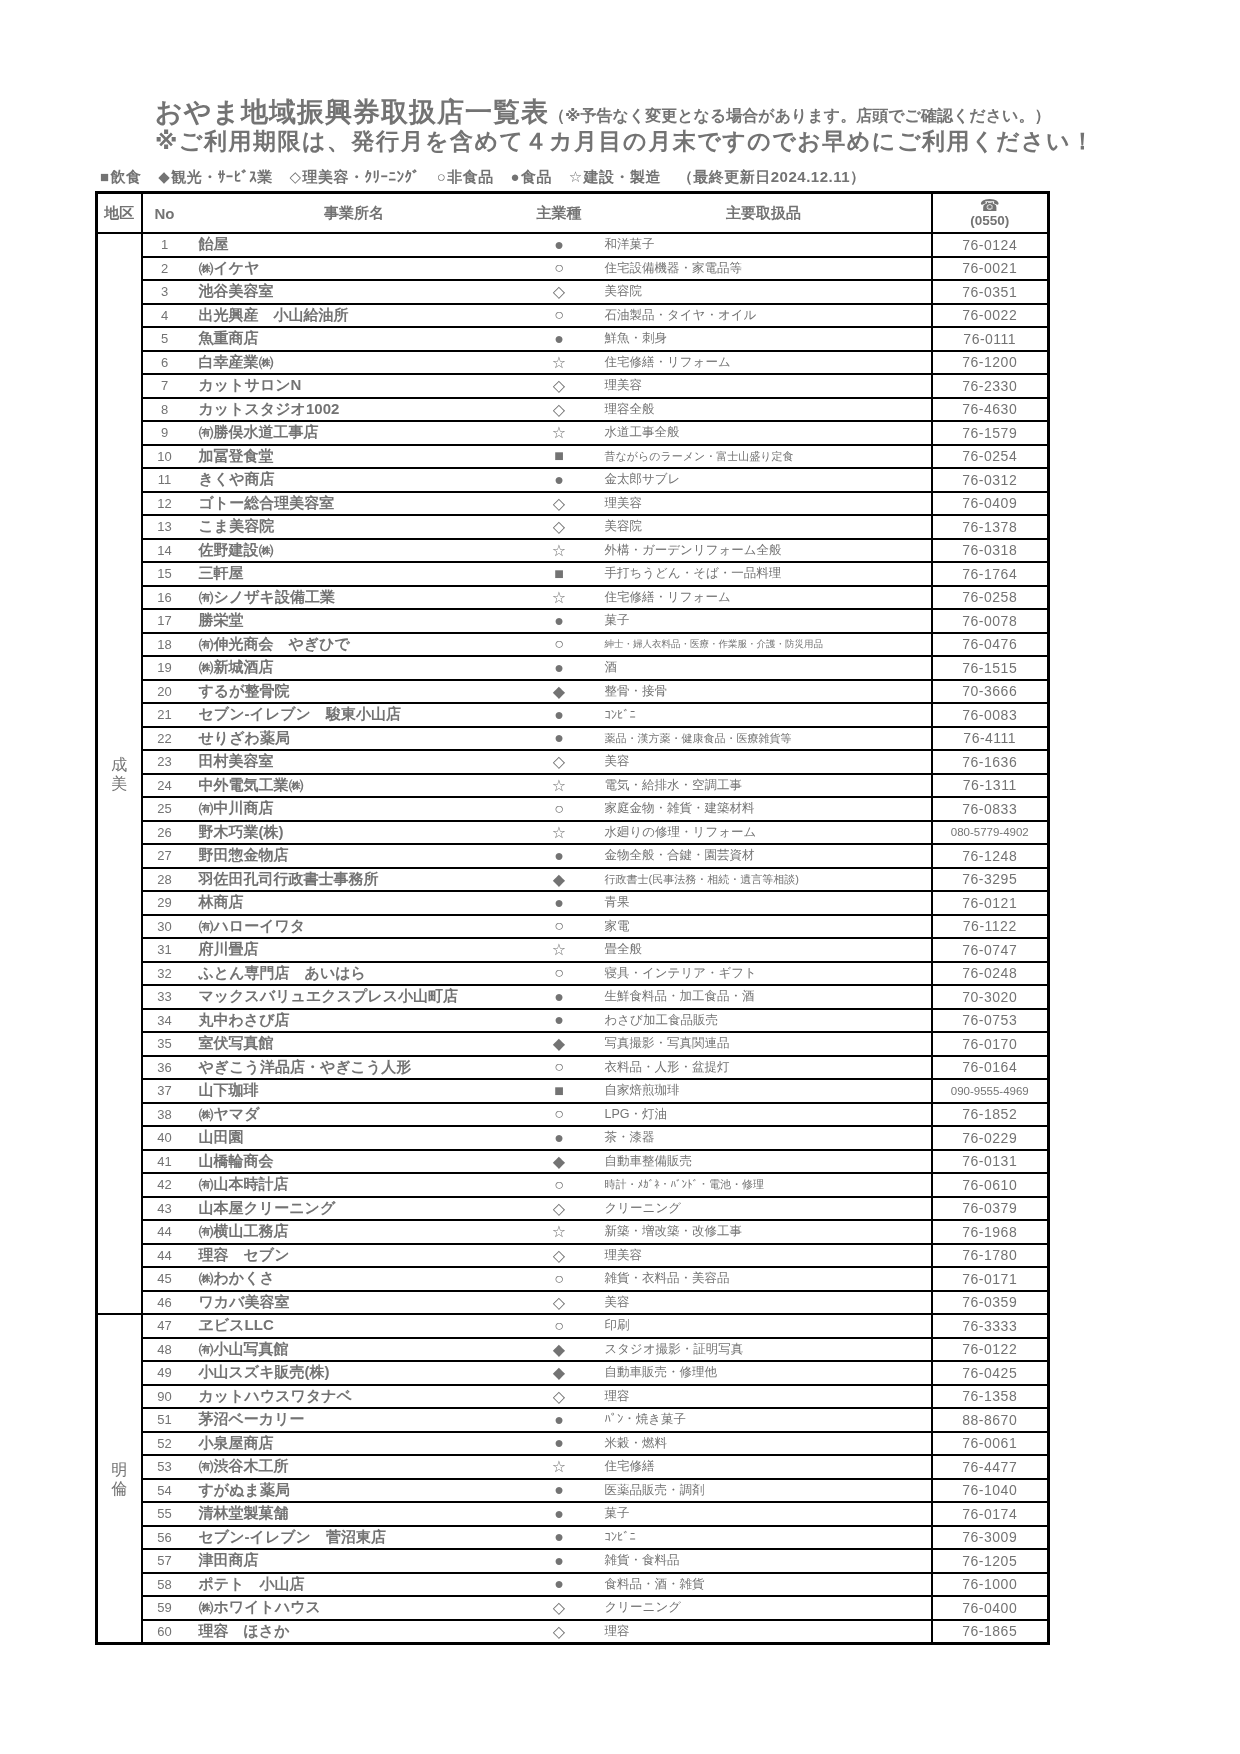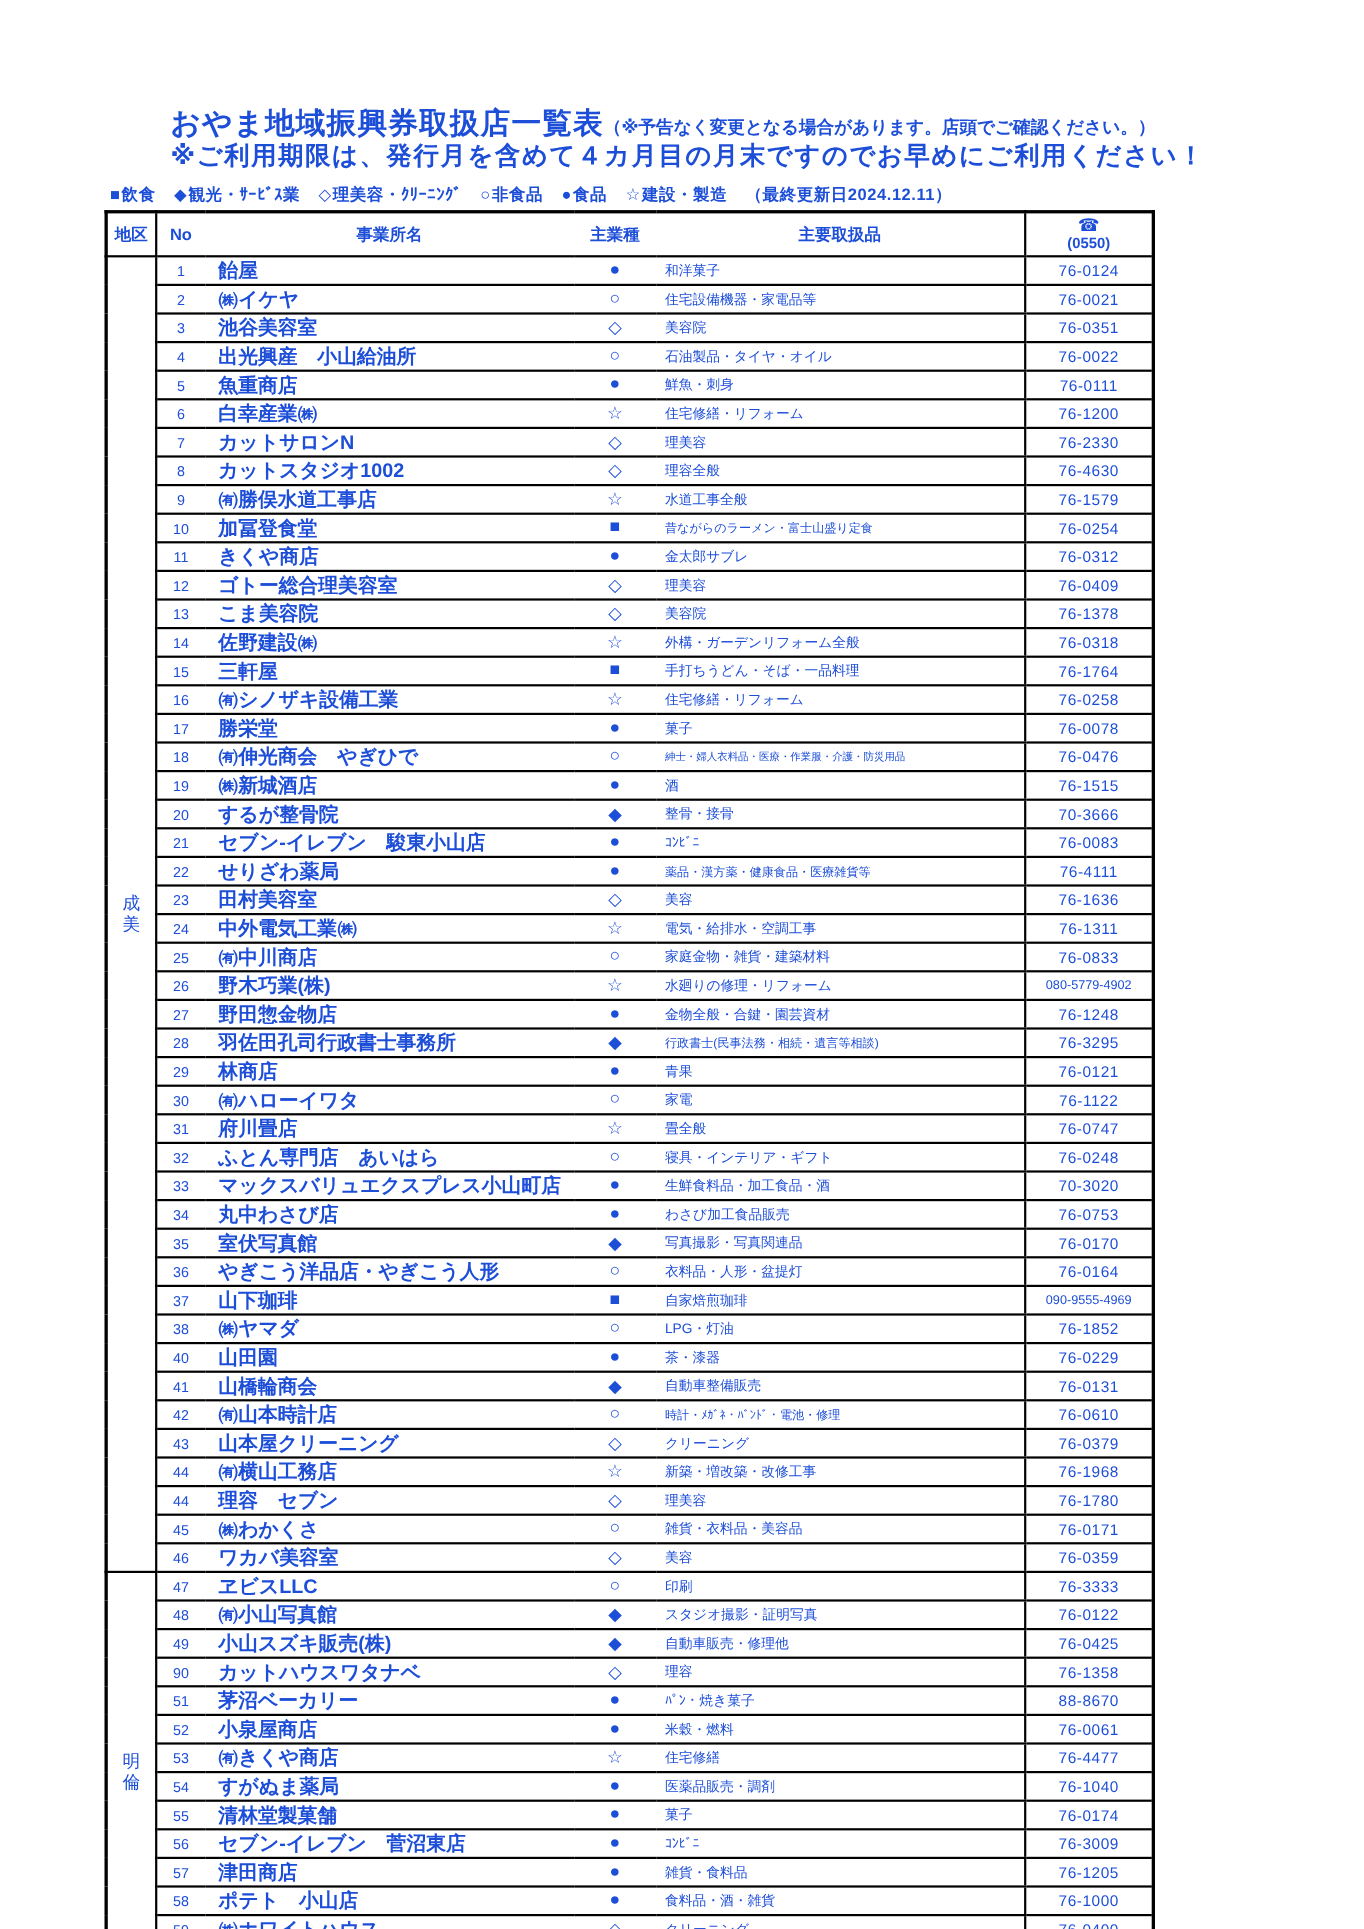--- a/index.html
+++ b/index.html
@@ -1,18 +1,18 @@
 <!DOCTYPE html>
 <html><head>
 <meta charset="utf-8">
 <style>
   html,body { margin:0; padding:0; background:#e8e8e8; }
   .page {
     position:relative; width:1240px; height:1754px; margin:0 auto;
-    background:#ffffff; color:#1d4ed8;
+    background:#ffffff; color:#737373;
     font-family:"Liberation Sans","DejaVu Sans",sans-serif;
   }
   .title-line1 { position:absolute; left:155px; top:94px; white-space:nowrap; }
   .title-main  { font-size:27px; font-weight:bold; letter-spacing:1px; }
   .title-note  { font-size:16px; font-weight:bold; }
   .title-line2 {
     position:absolute; left:155px; top:126px; white-space:nowrap;
     font-size:23px; font-weight:bold; letter-spacing:1.5px;
   }
   .legend {
@@ -43,21 +43,21 @@
   .store-table th.h-phone    { border-left:2px solid #000; }
   .phone-icon { font-size:16px; line-height:15px; }
   .area-code  { font-size:13.5px; line-height:15px; font-weight:bold; }
 
   .store-table td {
     border-top:2px solid #000; border-bottom:2px solid #000;
     height:21.5px; padding:0; overflow:hidden; white-space:nowrap;
     vertical-align:middle;
   }
   .store-table td.no    { text-align:center; font-size:13px; }
-  .store-table td.name  { text-align:left; padding-left:12px; font-size:18px; font-weight:bold; }
+  .store-table td.name  { text-align:left; padding-left:12px; font-size:15px; font-weight:bold; }
   .store-table td.sym   { text-align:center; font-size:16px; }
   .store-table td.prod  { text-align:left; padding-left:8px; font-size:12.5px; }
   .store-table td.prod.sm { font-size:11px; }
   .store-table td.prod.xs { font-size:9.5px; }
   .store-table td.phone { text-align:center; font-size:14px; border-left:2px solid #000; letter-spacing:0.5px;margin-top:45px; }
   .store-table td.phone.sm { font-size:11.5px; letter-spacing:0; }
   .store-table td.district-cell {
     border-right:2px solid #000; text-align:center; vertical-align:middle;
     font-size:16px; line-height:19px;
   }
@@ -473,21 +473,21 @@
         </tr>
         <tr>
           <td class="no">52</td>
           <td class="name">小泉屋商店</td>
           <td class="sym">●</td>
           <td class="prod">米穀・燃料</td>
           <td class="phone">76-0061</td>
         </tr>
         <tr>
           <td class="no">53</td>
-          <td class="name">㈲きくや商店</td>
+          <td class="name">㈲渋谷木工所</td>
           <td class="sym">☆</td>
           <td class="prod">住宅修繕</td>
           <td class="phone">76-4477</td>
         </tr>
         <tr>
           <td class="no">54</td>
           <td class="name">すがぬま薬局</td>
           <td class="sym">●</td>
           <td class="prod">医薬品販売・調剤</td>
           <td class="phone">76-1040</td>

